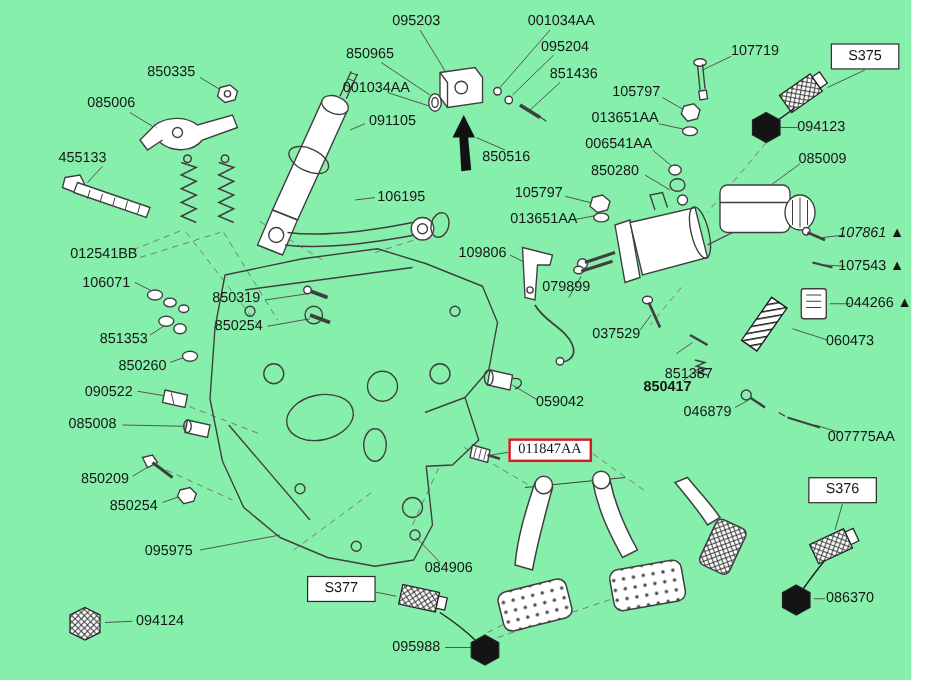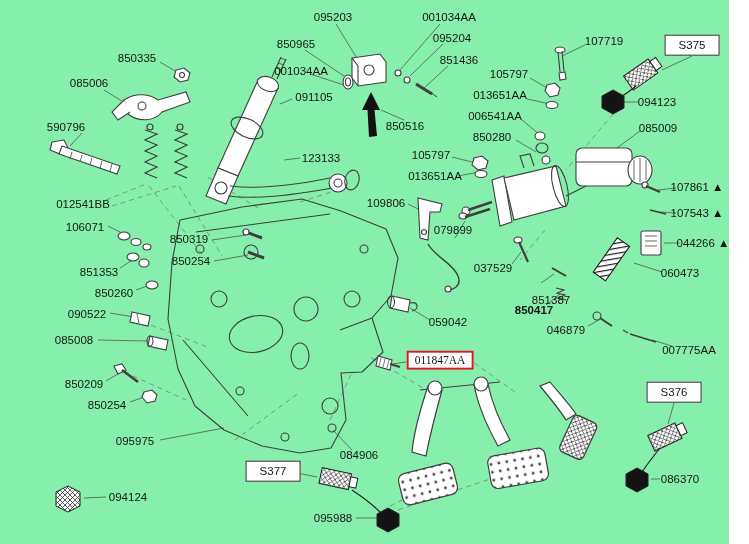--- a/index.html
+++ b/index.html
@@ -311,26 +311,26 @@
       <div class="part-label plain" style="left: 89px; top: 83px;">085006</div>
       <div class="part-label plain" style="left: 314px; top: 97px;">091105</div>
       <div class="part-label plain" style="left: 604px; top: 41px;">107719</div>
       <div class="part-label boxed" style="left: 692px; top: 45px;">S375</div>
       <div class="part-label plain" style="left: 509px; top: 74px;">105797</div>
       <div class="part-label plain" style="left: 500px; top: 95px;">013651AA</div>
       <div class="part-label plain" style="left: 495px; top: 116px;">006541AA</div>
       <div class="part-label plain" style="left: 492px; top: 137px;">850280</div>
       <div class="part-label plain" style="left: 657px; top: 102px;">094123</div>
       <div class="part-label plain" style="left: 658px; top: 128px;">085009</div>
-      <div class="part-label plain" style="left: 66px; top: 127px;">590796</div>
+      <div class="part-label plain" style="left: 66px; top: 127px;">455133</div>
       <div class="part-label plain" style="left: 405px; top: 126px;">850516</div>
-      <div class="part-label plain" style="left: 321px; top: 158px;">123133</div>
+      <div class="part-label plain" style="left: 321px; top: 158px;">106195</div>
       <div class="part-label plain" style="left: 431px; top: 155px;">105797</div>
       <div class="part-label plain" style="left: 435px; top: 176px;">013651AA</div>
-      <div class="part-label plain" style="left: 697px; top: 187px;">107861 ▲</div>
+      <div class="part-label plain" style="left: 697px; top: 187px; font-style: italic;">107861 ▲</div>
       <div class="part-label plain" style="left: 697px; top: 213px;">107543 ▲</div>
       <div class="part-label plain" style="left: 83px; top: 204px;">012541BB</div>
       <div class="part-label plain" style="left: 85px; top: 227px;">106071</div>
       <div class="part-label plain" style="left: 386px; top: 203px;">109806</div>
       <div class="part-label plain" style="left: 189px; top: 239px;">850319</div>
       <div class="part-label plain" style="left: 703px; top: 243px;">044266 ▲</div>
       <div class="part-label plain" style="left: 191px; top: 261px;">850254</div>
       <div class="part-label plain" style="left: 453px; top: 230px;">079899</div>
       <div class="part-label plain" style="left: 99px; top: 272px;">851353</div>
       <div class="part-label plain" style="left: 680px; top: 273px;">060473</div>

